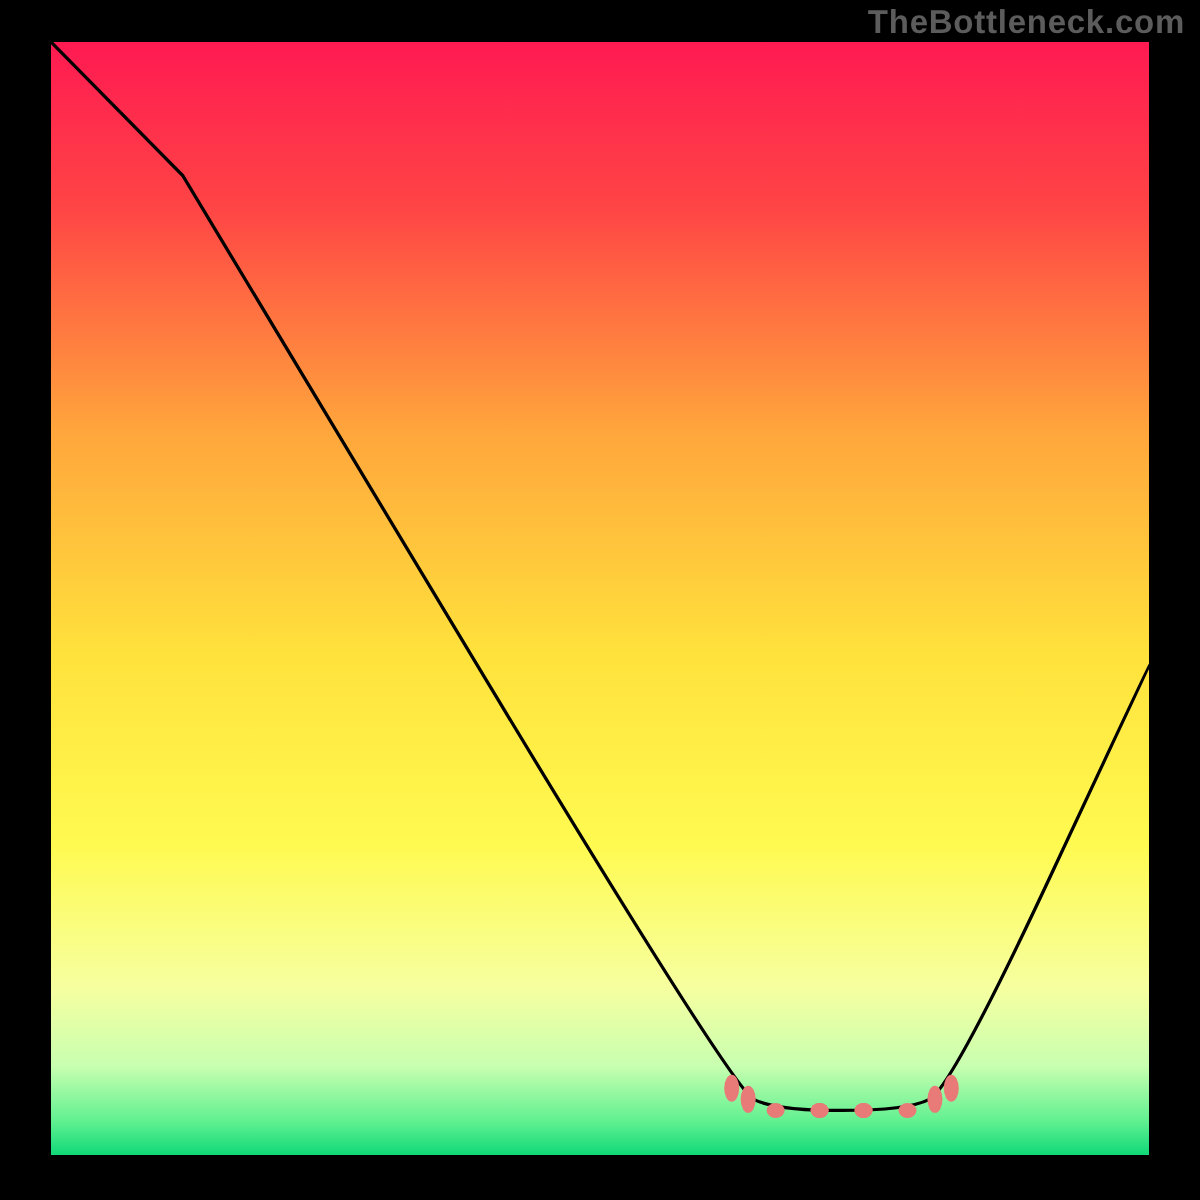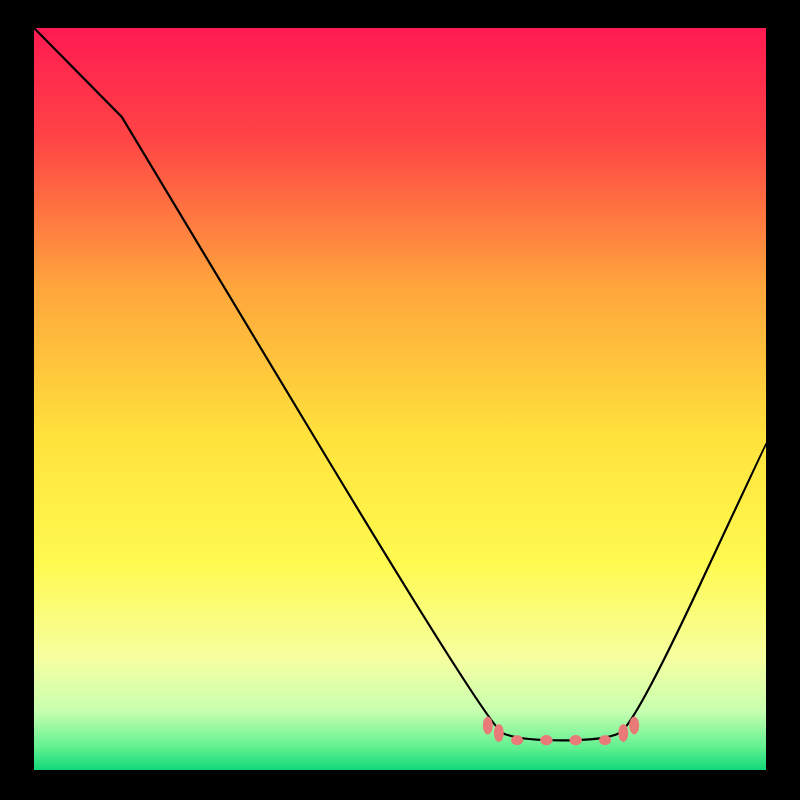--- a/index.html
+++ b/index.html
@@ -38,20 +38,21 @@
     width: 100%;
     height: 100%;
     display: block;
   }
 </style>
 </head>
 <body>
 
 <div class="frame">
 
+  <div class="watermark">TheBottleneck.com</div>
 
   <div class="plot">
     <svg viewBox="0 0 732 742">
       <defs>
         <linearGradient id="bg-grad" x1="0" y1="0" x2="0" y2="1">
         <stop offset="0%" stop-color="#ff1a52"></stop>
             <stop offset="15%" stop-color="#ff4545"></stop>
             <stop offset="35%" stop-color="#ffa63c"></stop>
             <stop offset="55%" stop-color="#ffe23c"></stop>
             <stop offset="72%" stop-color="#fffa50"></stop>

